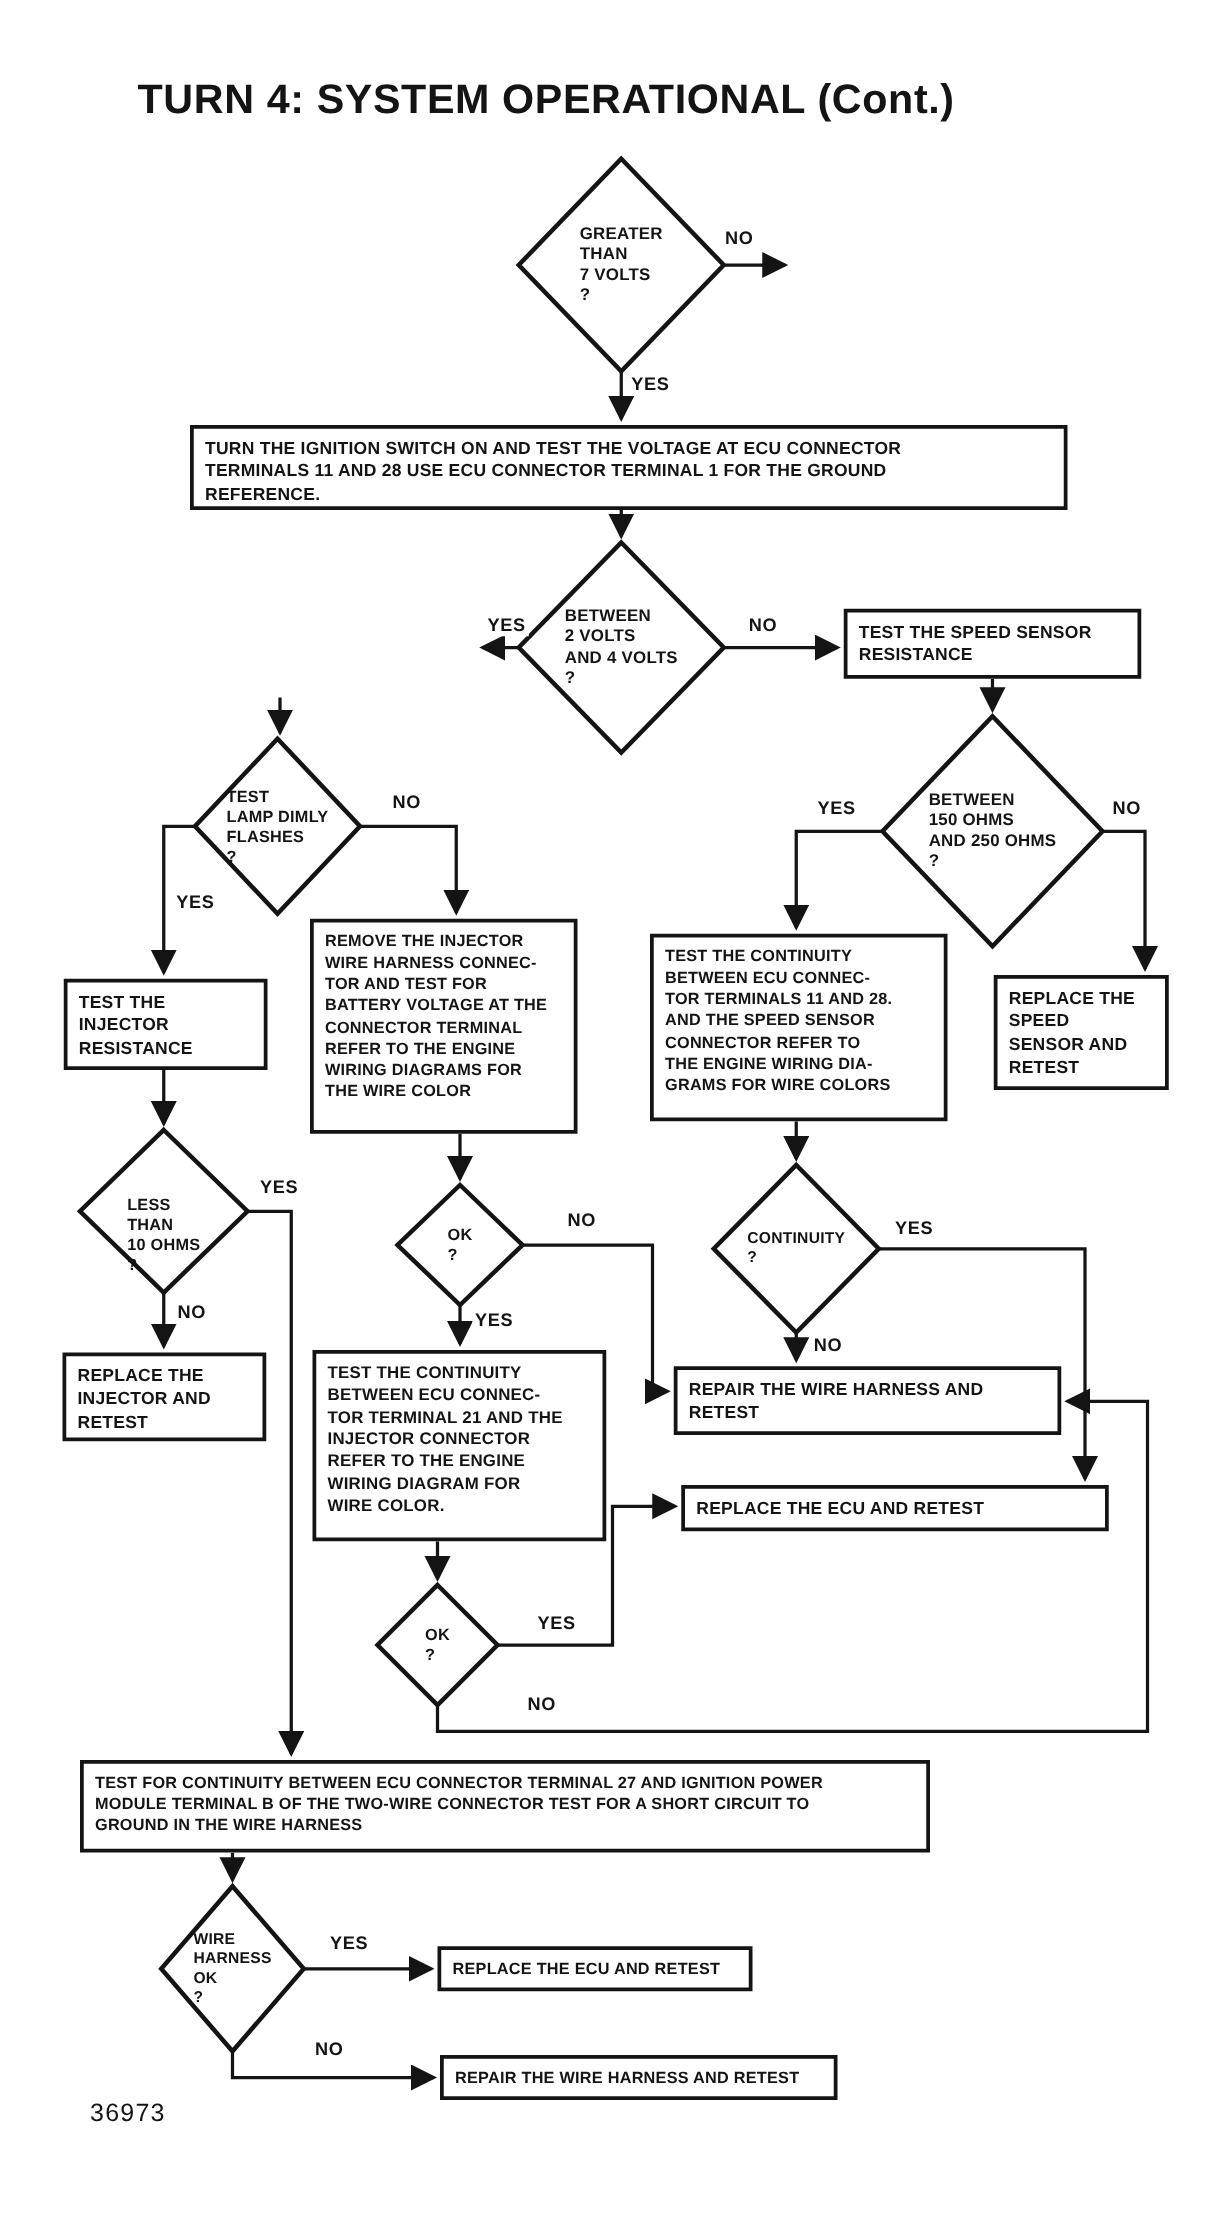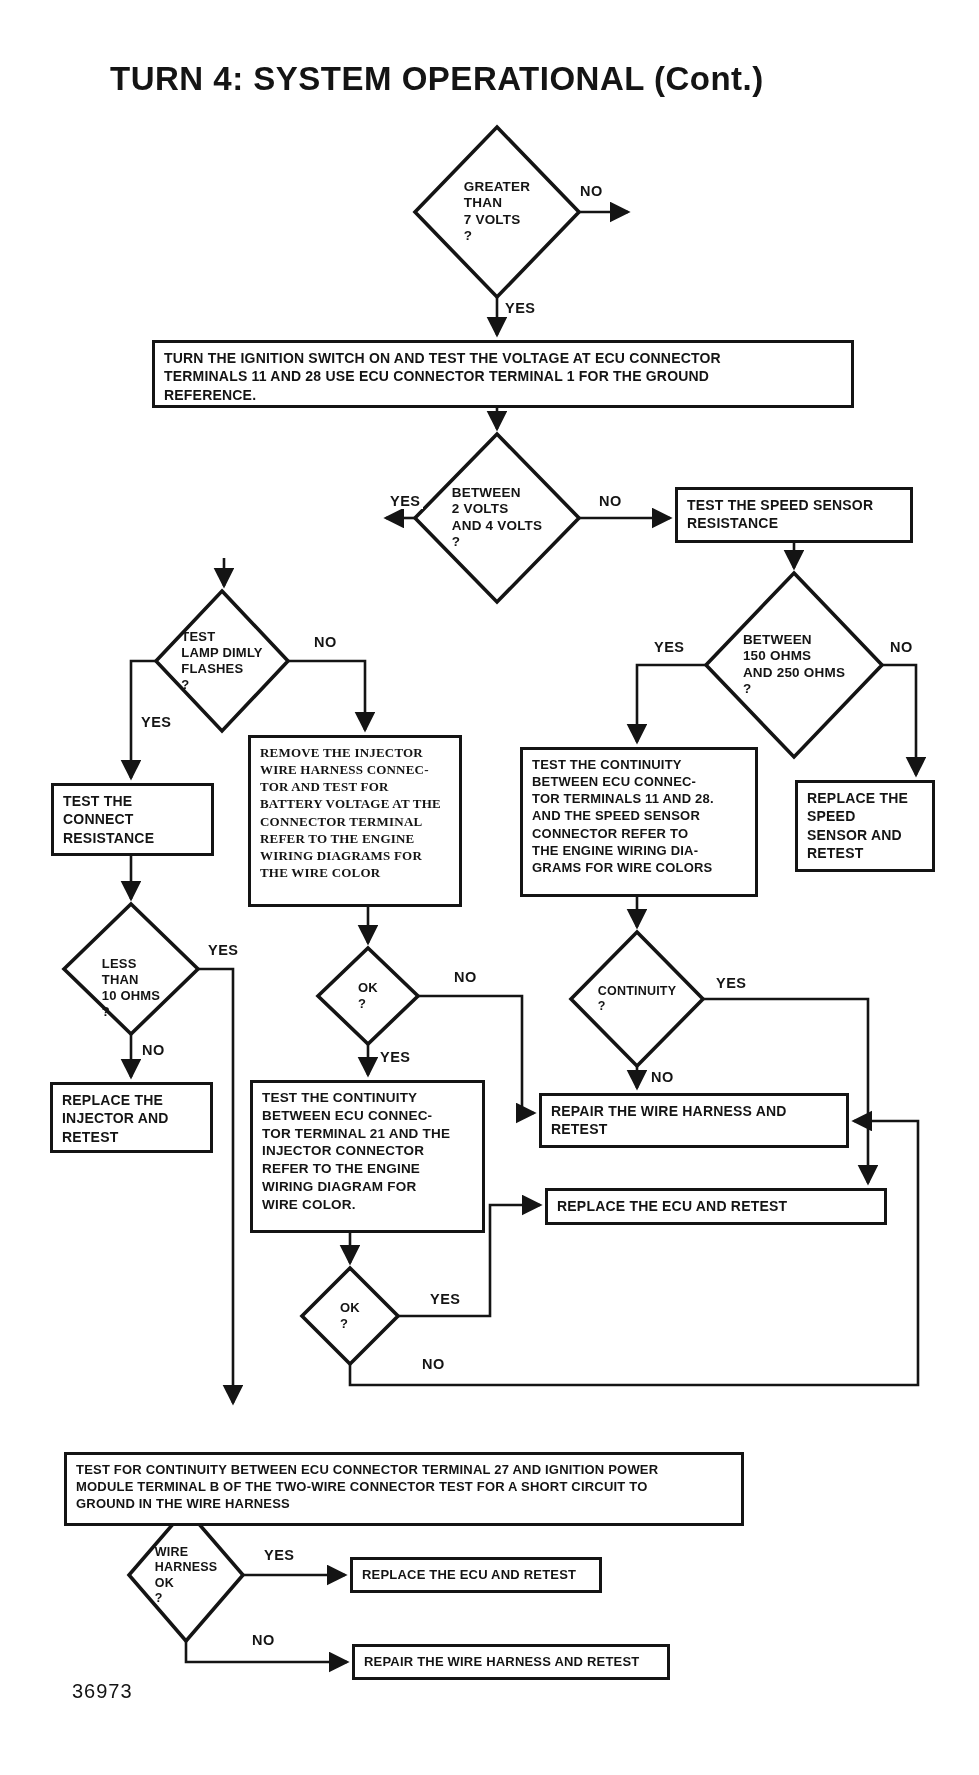--- a/index.html
+++ b/index.html
@@ -132,23 +132,23 @@
 HARNESS
 OK
 ?</div>
 
   <div class="nb fs14" style="left:152px;top:340px;width:702px;height:68px;">TURN THE IGNITION SWITCH ON AND TEST THE VOLTAGE AT ECU CONNECTOR
 TERMINALS 11 AND 28  USE ECU CONNECTOR TERMINAL 1 FOR THE GROUND
 REFERENCE.</div>
   <div class="nb fs14" style="left:675px;top:487px;width:238px;height:56px;">TEST THE SPEED SENSOR
 RESISTANCE</div>
   <div class="nb fs14" style="left:51px;top:783px;width:163px;height:73px;">TEST THE
-CONNECT
+INJECTOR
 RESISTANCE</div>
-  <div class="nb fs13" style="left:248px;top:735px;width:214px;height:172px;font-family:Liberation Serif, serif;">REMOVE THE INJECTOR
+  <div class="nb fs13" style="left:248px;top:735px;width:214px;height:172px;">REMOVE THE INJECTOR
 WIRE HARNESS CONNEC-
 TOR AND TEST FOR
 BATTERY VOLTAGE AT THE
 CONNECTOR TERMINAL
 REFER TO THE ENGINE
 WIRING DIAGRAMS FOR
 THE WIRE COLOR</div>
   <div class="nb fs14" style="left:50px;top:1082px;width:163px;height:71px;">REPLACE THE
 INJECTOR AND
 RETEST</div>
@@ -166,21 +166,21 @@
   <div class="nb fs135" style="left:250px;top:1080px;width:235px;height:153px;">TEST THE CONTINUITY
 BETWEEN ECU CONNEC-
 TOR TERMINAL 21 AND THE
 INJECTOR CONNECTOR
 REFER TO THE ENGINE
 WIRING DIAGRAM FOR
 WIRE COLOR.</div>
   <div class="nb fs14" style="left:539px;top:1093px;width:310px;height:55px;">REPAIR THE WIRE HARNESS AND
 RETEST</div>
   <div class="nb fs14" style="left:545px;top:1188px;width:342px;height:37px;">REPLACE THE ECU AND RETEST</div>
-  <div class="nb fs13" style="left:64px;top:1408px;width:680px;height:74px;margin-top:44px;">TEST FOR CONTINUITY BETWEEN ECU CONNECTOR TERMINAL 27 AND IGNITION POWER
+  <div class="nb fs13" style="left:64px;top:1408px;width:680px;height:74px;">TEST FOR CONTINUITY BETWEEN ECU CONNECTOR TERMINAL 27 AND IGNITION POWER
 MODULE TERMINAL B OF THE TWO-WIRE CONNECTOR  TEST FOR A SHORT CIRCUIT TO
 GROUND IN THE WIRE HARNESS</div>
   <div class="nb fs13" style="left:350px;top:1557px;width:252px;height:36px;">REPLACE THE ECU AND RETEST</div>
   <div class="nb fs13" style="left:352px;top:1644px;width:318px;height:36px;">REPAIR THE WIRE HARNESS AND RETEST</div>
 
   <div class="elabel" style="left:578px;top:183px;">NO</div>
   <div class="elabel" style="left:503px;top:300px;">YES</div>
   <div class="elabel" style="left:388px;top:493px;">YES</div>
   <div class="elabel" style="left:597px;top:493px;">NO</div>
   <div class="elabel" style="left:312px;top:634px;">NO</div>

